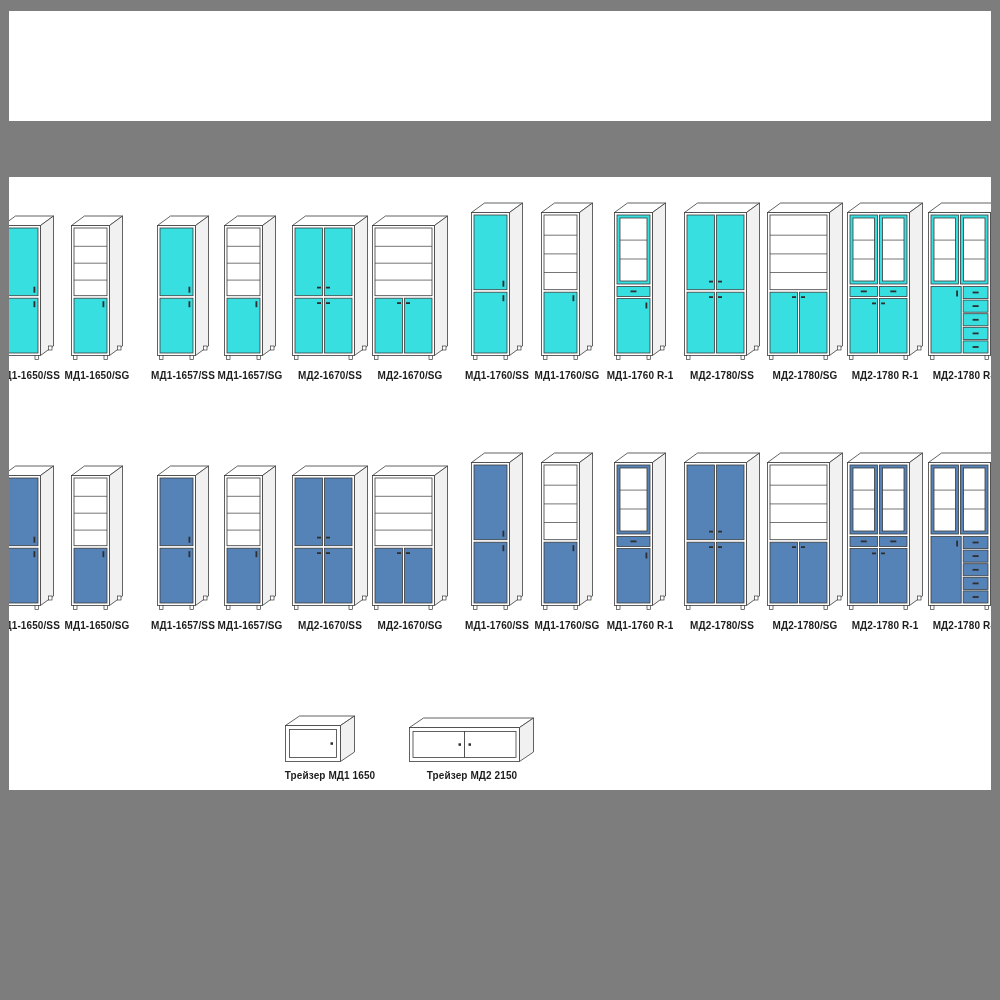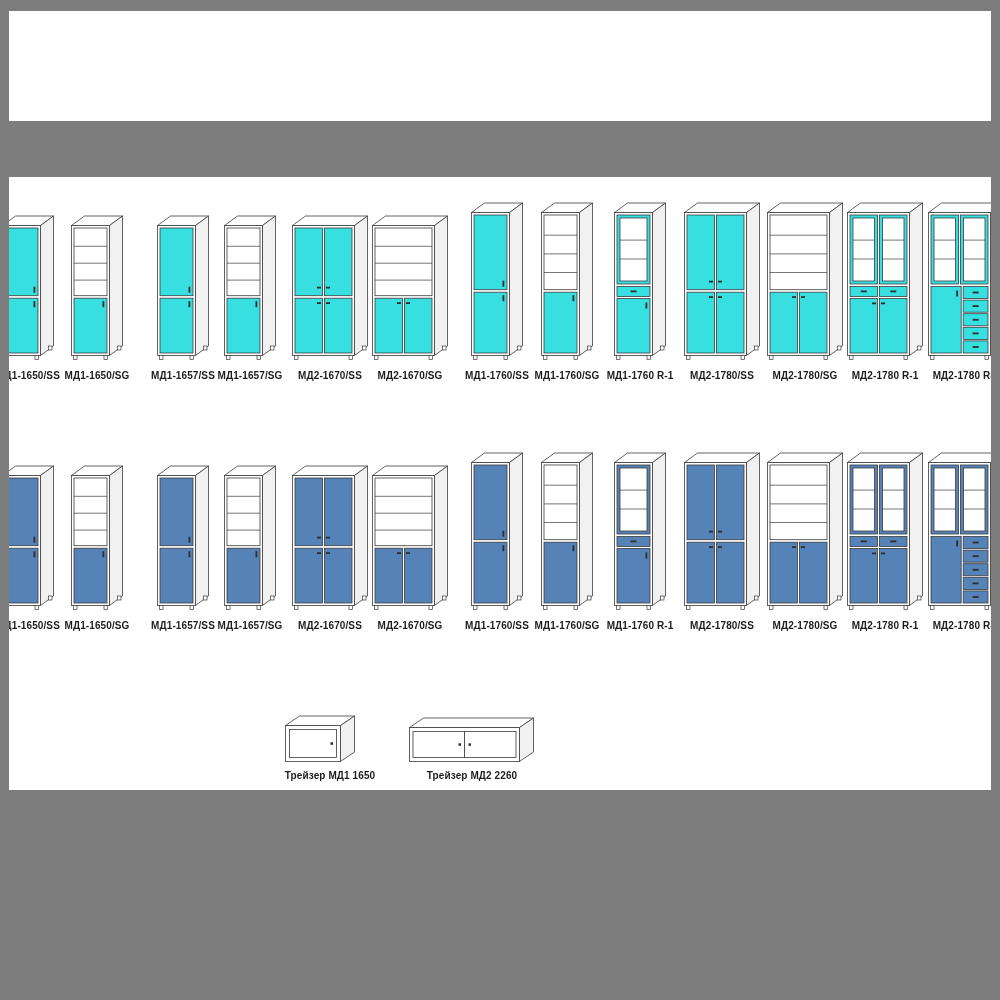--- a/index.html
+++ b/index.html
@@ -494,21 +494,21 @@
       <div class="cab-label" style="left: 320px; top: 770px; margin-left: 10px;">Трейзер МД1 1650</div>
       <div class="cab-item" style="left: 408px; top: 717px;"><svg width="128" height="47" viewBox="0 0 128 47" xmlns="http://www.w3.org/2000/svg">
           <polygon points="1.5,10.5 15.5,1 125.5,1 111.5,10.5" fill="#ffffff" stroke="#3b3b3b" stroke-width="0.8"></polygon>
           <polygon points="111.5,10.5 125.5,1 125.5,35 111.5,44.5" fill="#f1f1f1" stroke="#3b3b3b" stroke-width="0.8"></polygon>
           <rect x="1.5" y="10.5" width="110" height="34" fill="#ffffff" stroke="#3b3b3b" stroke-width="0.8"></rect>
           <rect x="5" y="14.5" width="51.5" height="26" fill="#ffffff" stroke="#3b3b3b" stroke-width="0.8"></rect>
           <rect x="56.5" y="14.5" width="51.5" height="26" fill="#ffffff" stroke="#3b3b3b" stroke-width="0.8"></rect>
           <rect x="50.5" y="26.3" width="2.5" height="2.5" fill="#2e2e2e"></rect>
           <rect x="60.5" y="26.3" width="2.5" height="2.5" fill="#2e2e2e"></rect>
         </svg></div>
-      <div class="cab-label" style="left: 472px; top: 770px;">Трейзер МД2 2260</div>
+      <div class="cab-label" style="left: 472px; top: 770px;">Трейзер МД2 2150</div>
     </div>
 
   <div class="band band-top"></div>
   <div class="band band-bottom"></div>
   <div class="frame frame-top"></div>
   <div class="frame frame-left"></div>
   <div class="frame frame-right"></div>
 </div>
 
 </body></html>

